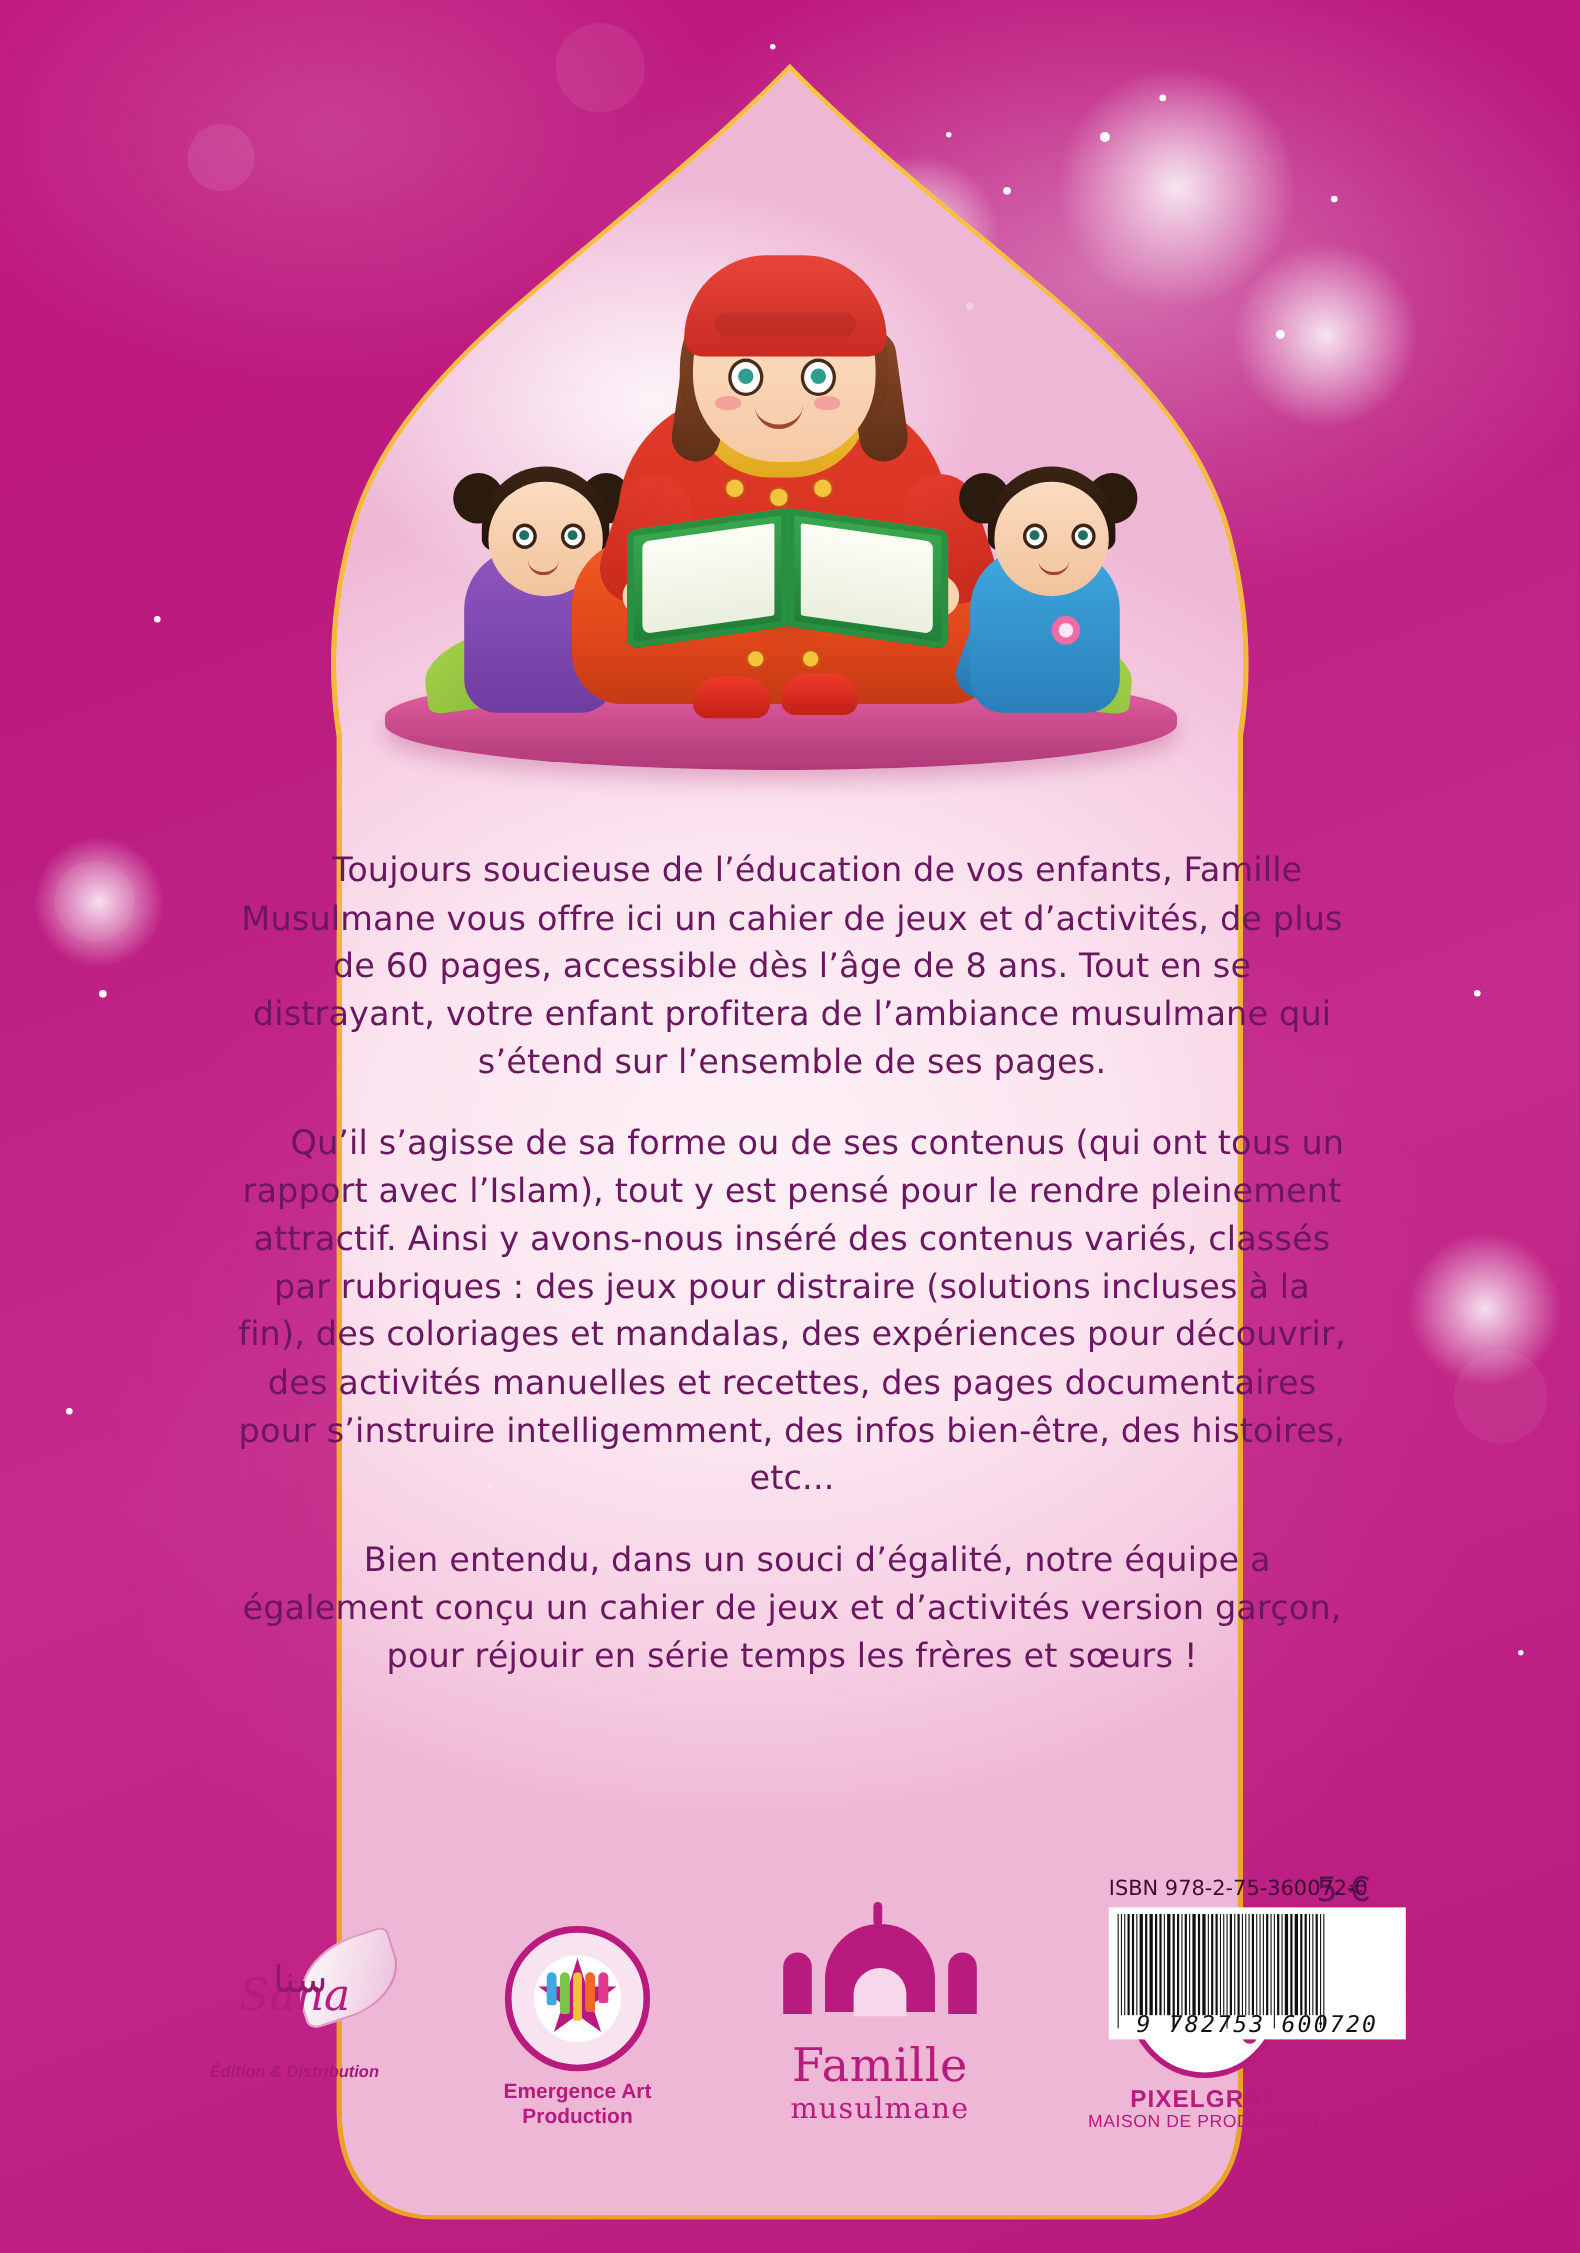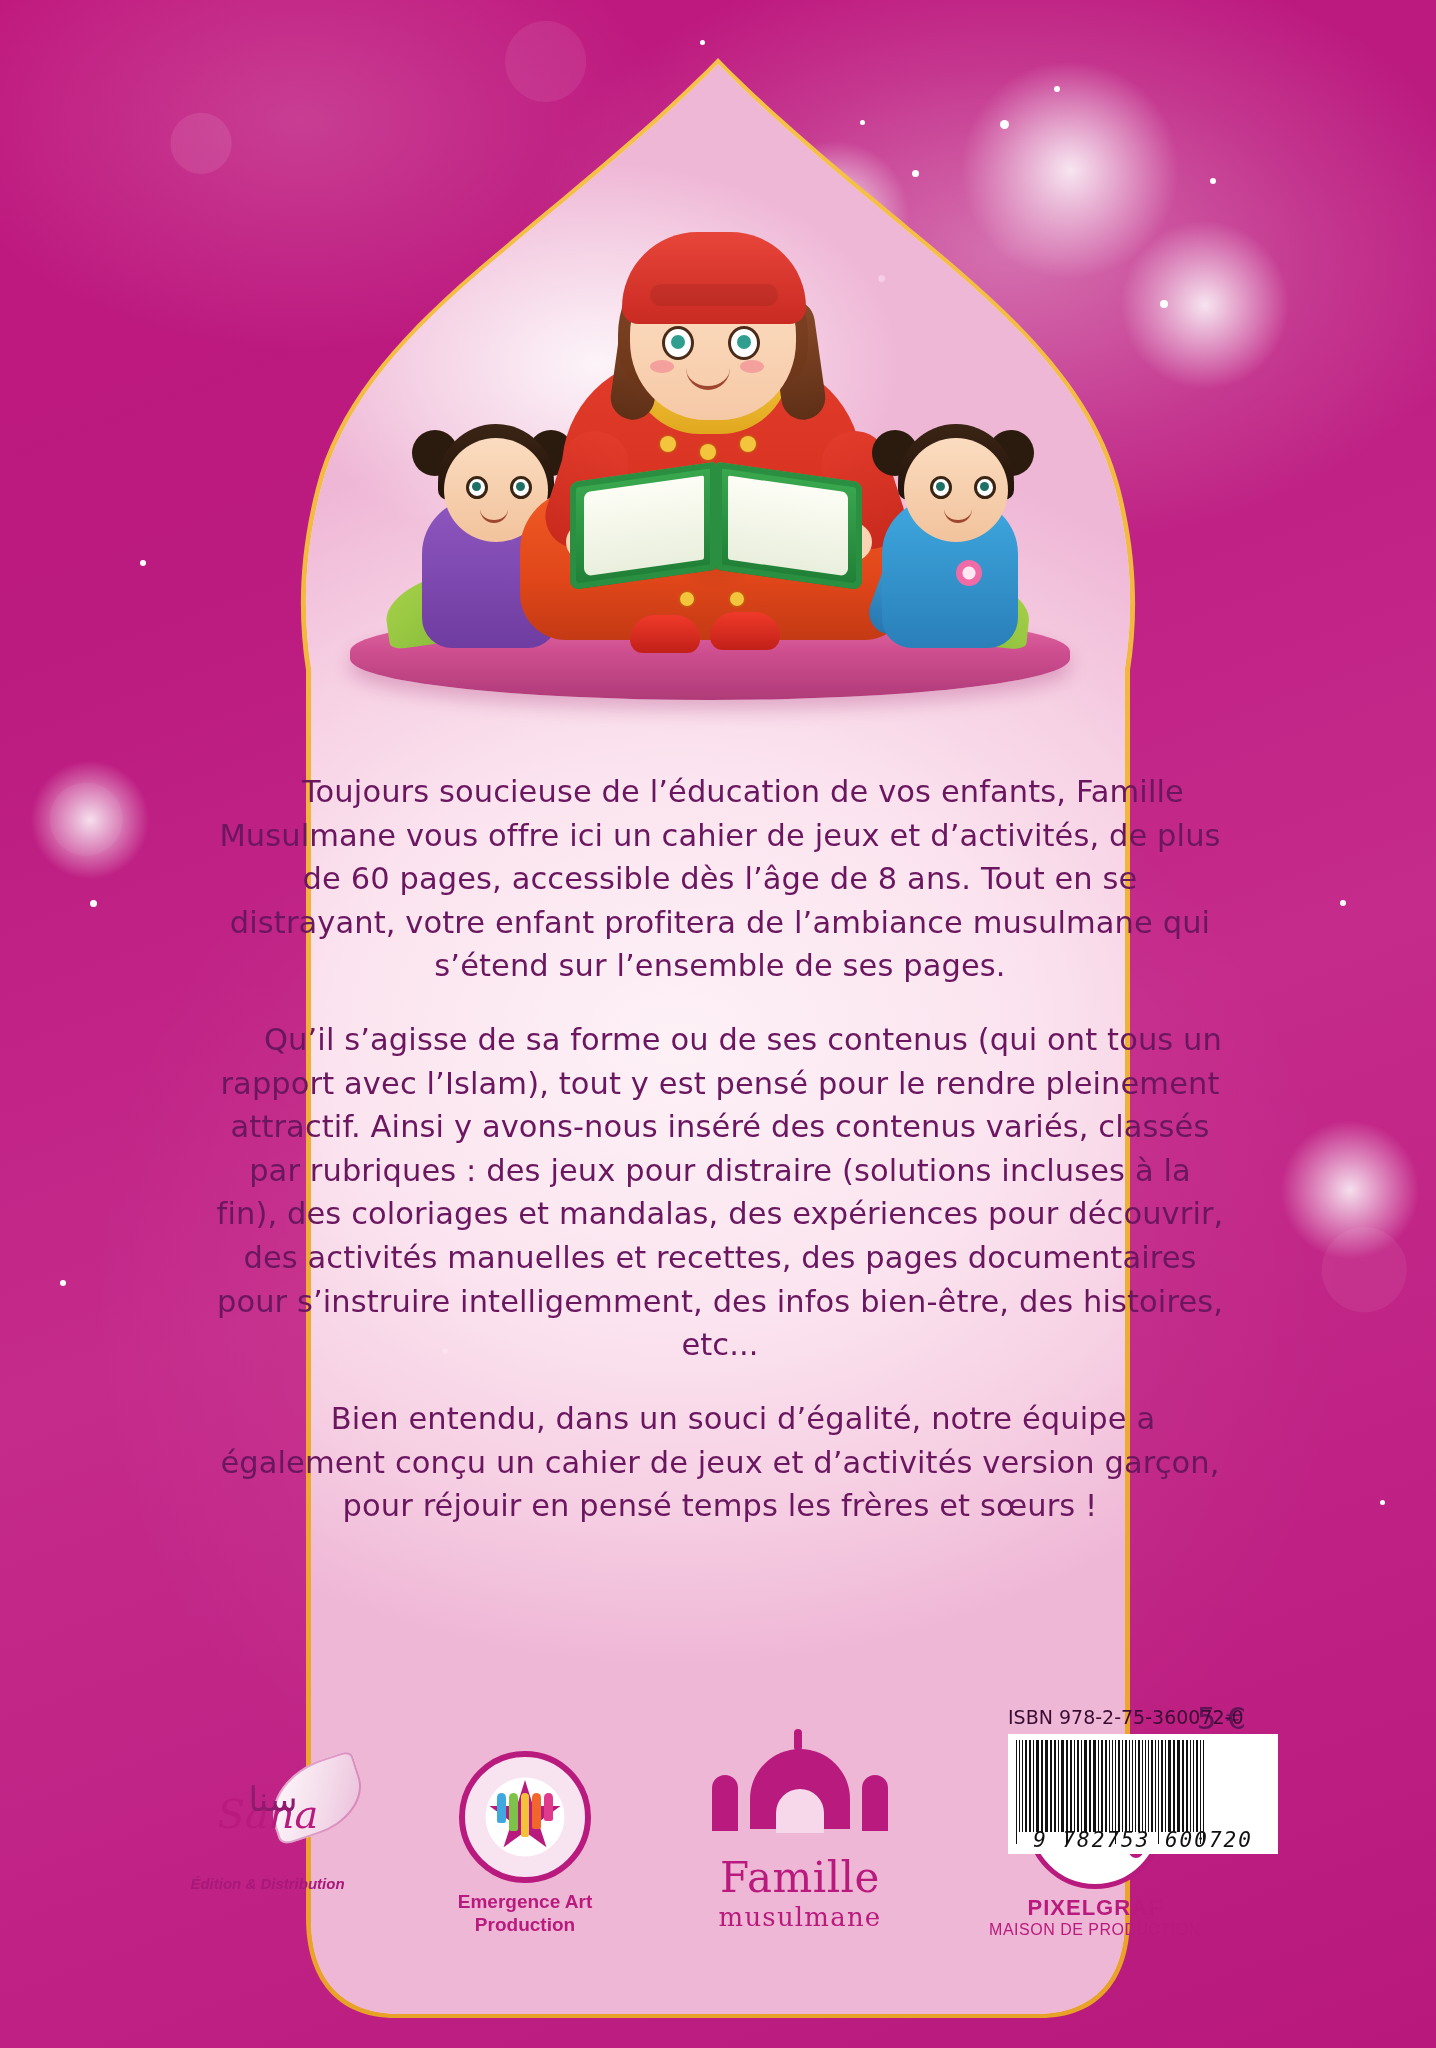--- a/index.html
+++ b/index.html
@@ -351,21 +351,21 @@
       <div class="book-left"></div>
       <div class="book-right"></div>
       <div class="page-l"></div>
       <div class="page-r"></div>
     </div>
   </div>
 
   <div class="copy">
     <p>Toujours soucieuse de l’éducation de vos enfants, Famille Musulmane vous offre ici un cahier de jeux et d’activités, de plus de 60 pages, accessible dès l’âge de 8 ans. Tout en se distrayant, votre enfant profitera de l’ambiance musulmane qui s’étend sur l’ensemble de ses pages.</p>
     <p>Qu’il s’agisse de sa forme ou de ses contenus (qui ont tous un rapport avec l’Islam), tout y est pensé pour le rendre pleinement attractif. Ainsi y avons-nous inséré des contenus variés, classés par rubriques : des jeux pour distraire (solutions incluses à la fin), des coloriages et mandalas, des expériences pour découvrir, des activités manuelles et recettes, des pages documentaires pour s’instruire intelligemment, des infos bien-être, des histoires, etc...</p>
-    <p>Bien entendu, dans un souci d’égalité, notre équipe a également conçu un cahier de jeux et d’activités version garçon, pour réjouir en pensé temps les frères et sœurs !</p>
+    <p>Bien entendu, dans un souci d’égalité, notre équipe a également conçu un cahier de jeux et d’activités version garçon, pour réjouir en série temps les frères et sœurs !</p>
   </div>
 
   <div class="price">5 €</div>
 
   <div class="logos">
 
     <div class="logo sana">
       <div class="sana-mark">
         <div class="feather"></div>
         <div class="sana-script">Sana</div>

